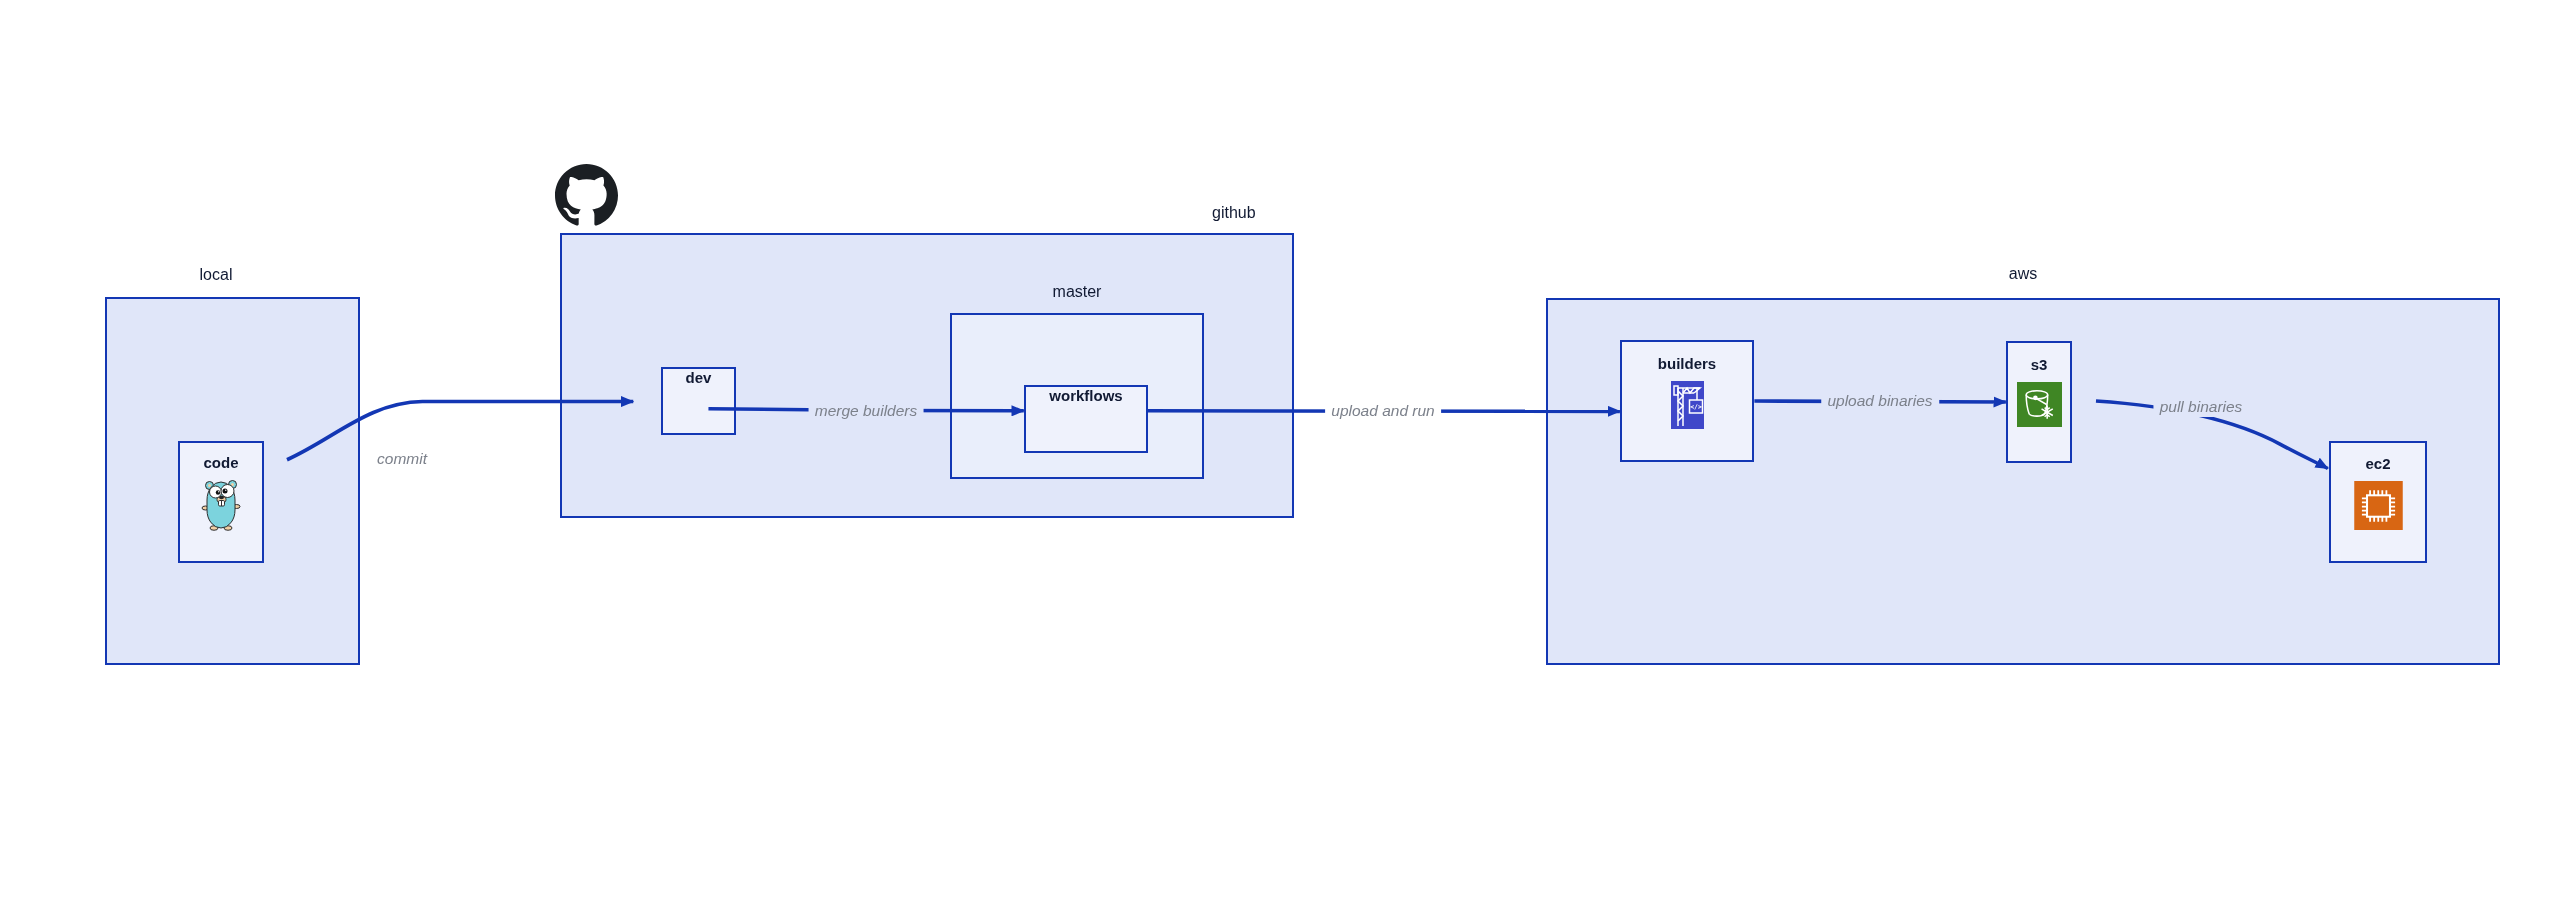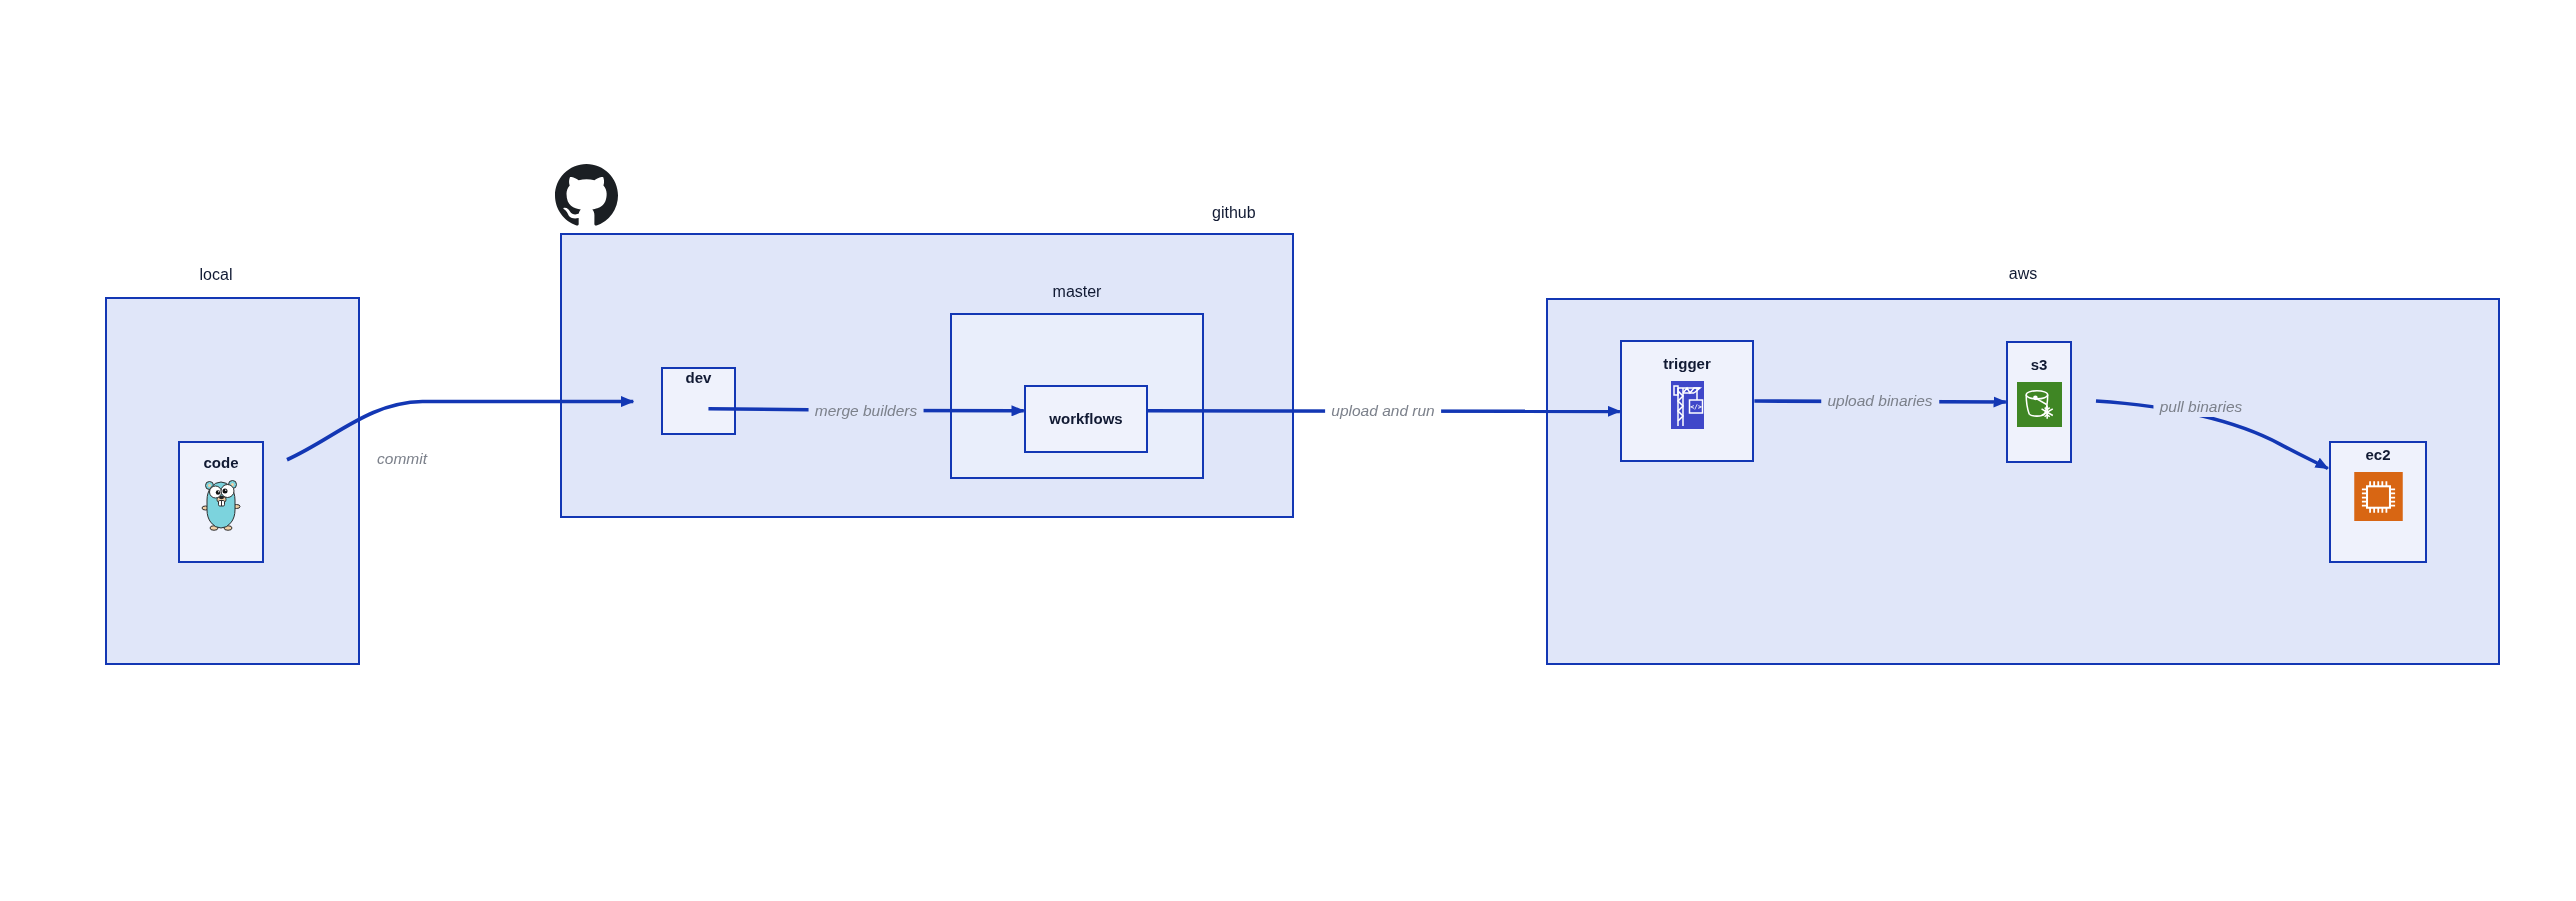--- a/index.html
+++ b/index.html
@@ -13,24 +13,24 @@
     font-family:"Liberation Sans",sans-serif;overflow:hidden;}
   .container,.node{position:absolute;box-sizing:border-box;border:2.6px solid var(--accent-blue);}
   .container{background:var(--container-fill);}
   #box-local {left:105px;top:297px;width:255px;height:368px;}
   #box-github{left:560px;top:233px;width:734px;height:285px;}
   #box-master{left:950px;top:313px;width:254px;height:166px;background:var(--master-fill);}
   #box-aws   {left:1546px;top:298px;width:954px;height:367px;}
   .node{background:var(--node-fill);display:flex;flex-direction:column;align-items:center;}
   #node-code     {left:178px; top:441px;width:86px;height:122px;padding-top:11.3px;gap:6.2px;}
   #node-dev      {left:633px;top:367px;width:75px;height:68px;justify-content:flex-start;margin-left:28px;}
-  #node-workflows{left:1024px;top:385px;width:124px;height:68px;justify-content:center;}
+  #node-workflows{left:1024px;top:385px;width:124px;height:68px;}
   #node-builders {left:1620px;top:340px;width:134px;height:122px;padding-top:13.4px;gap:8.2px;}
   #node-s3       {left:2006px;top:341px;width:66px;height:122px;padding-top:13.4px;gap:8.2px;}
-  #node-ec2      {left:2329px;top:441px;width:98px;height:122px;padding-top:3px;gap:8.2px;}
+  #node-ec2      {left:2329px;top:441px;width:98px;height:122px;padding-top:12px;gap:8.2px;}
   .node-label{font-weight:bold;font-size:15px;line-height:17.5px;color:var(--text-navy);}
   .glabel{position:absolute;font-size:16px;line-height:26px;color:var(--text-navy);white-space:nowrap;}
   #lbl-local {left:216px; top:262px;transform:translateX(-50%);}
   #lbl-github{left:1212px;top:200px;}
   #lbl-master{left:1077px;top:279px;transform:translateX(-50%);}
   #lbl-aws   {left:2023px;top:261px;transform:translateX(-50%);}
   .edges{position:absolute;left:0;top:0;width:2604px;height:902px;}
   .edge{fill:none;stroke:var(--accent-blue);stroke-width:7px;}
   .edge-label{position:absolute;transform:translate(-50%,-50%);font-size:15.5px;font-style:italic;
     color:var(--edge-label-gray);white-space:nowrap;padding:1px 6.2px;}
@@ -85,21 +85,21 @@
 
   <div class="node" id="node-dev">
     <div class="node-label">dev</div>
   </div>
 
   <div class="node" id="node-workflows">
     <div class="node-label">workflows</div>
   </div>
 
   <div class="node" id="node-builders">
-    <div class="node-label">trigger</div>
+    <div class="node-label">builders</div>
     <svg width="33" height="48" viewBox="0 0 66 96">
       <rect class="icon-bg" x="0" y="0" width="66" height="96" fill="var(--codebuild-indigo)"></rect>
       <g stroke="#fff" stroke-width="3" fill="none">
         <rect x="6" y="10" width="8" height="18"></rect>
         <path d="M14 14 V90 M24 14 V90"></path>
         <path d="M14 20 L24 30 L14 40 L24 50 L14 60 L24 70 L14 80"></path>
         <path d="M14 14 H58 M24 24 H46"></path>
         <path d="M24 24 L32 14 L38 24 L46 14 L58 14 L46 24"></path>
         <path d="M52 14 V38"></path>
         <rect x="37" y="38" width="26" height="26"></rect>

